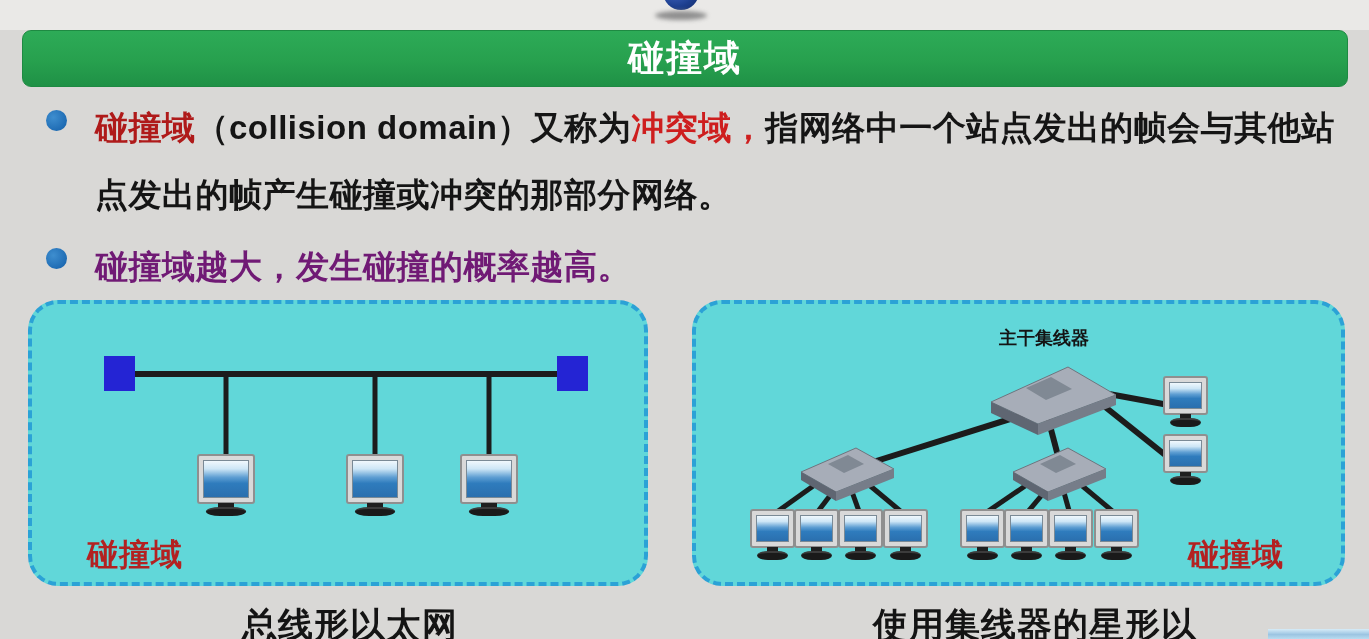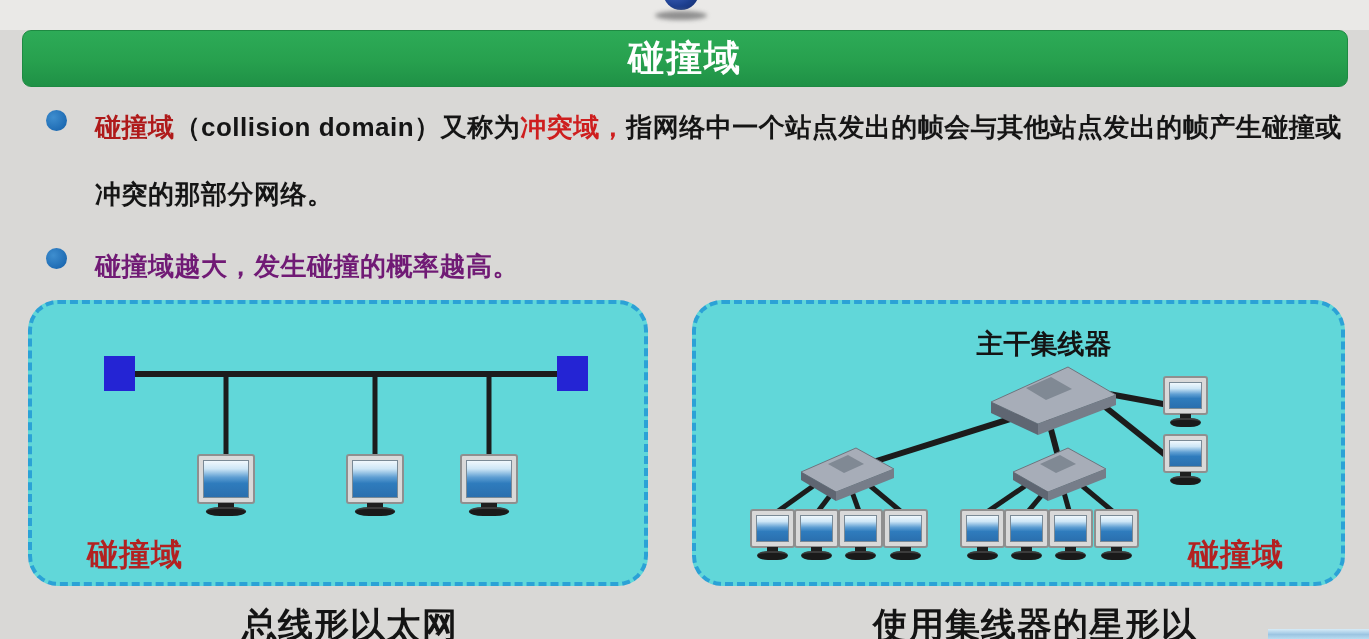--- a/index.html
+++ b/index.html
@@ -25,40 +25,40 @@
     display:flex;align-items:center;justify-content:center;
   }
   .title-bar span{color:#ffffff;font-size:36px;font-weight:bold;letter-spacing:2px;}
   .bullet-dot{
     position:absolute;width:21px;height:21px;border-radius:50%;
     background:radial-gradient(circle at 35% 35%, #3e8ecf 0%, #1f6cb4 70%, #155a9c 100%);
   }
   .dot1{left:46px;top:110px;}
   .dot2{left:46px;top:248px;}
   .btext{
-    position:absolute;left:95px;margin:0;font-size:26px;font-weight:bold;color:#151515;
+    position:absolute;left:95px;margin:0;font-size:33px;font-weight:bold;color:#151515;
     line-height:67px;letter-spacing:0.5px;
   }
   .b1{top:94px;width:1262px;}
   .b2{top:233px;width:1262px;color:#701a75;}
   .dark-red{color:#af1a1a;}
   .bright-red{color:#ce1e1e;}
   .panel{
     position:absolute;top:300px;height:286px;border-radius:30px;
     background:#61d7d9;border:4px dashed #2ba2d6;box-sizing:border-box;
   }
   .left-panel{left:28px;width:620px;}
   .right-panel{left:692px;width:653px;}
   .panel svg{position:absolute;left:0;top:0;}
   .domain-label{
     position:absolute;font-size:31px;font-weight:bold;color:#b32121;letter-spacing:1px;
   }
   .hub-label{
     position:absolute;left:238px;top:22px;width:220px;text-align:center;
-    font-size:27px;font-weight:bold;color:#141414;
+    font-size:18px;font-weight:bold;color:#141414;
   }
   .caption{
     position:absolute;top:602px;font-size:35px;font-weight:bold;color:#141414;
     text-align:center;letter-spacing:1px;
   }
   .cap-left{left:180px;width:340px;}
   .cap-right{left:860px;width:350px;text-decoration:underline;}
   
   .monitor{position:absolute;--w:58px;}
   .monitor.sm{--w:45px;}

